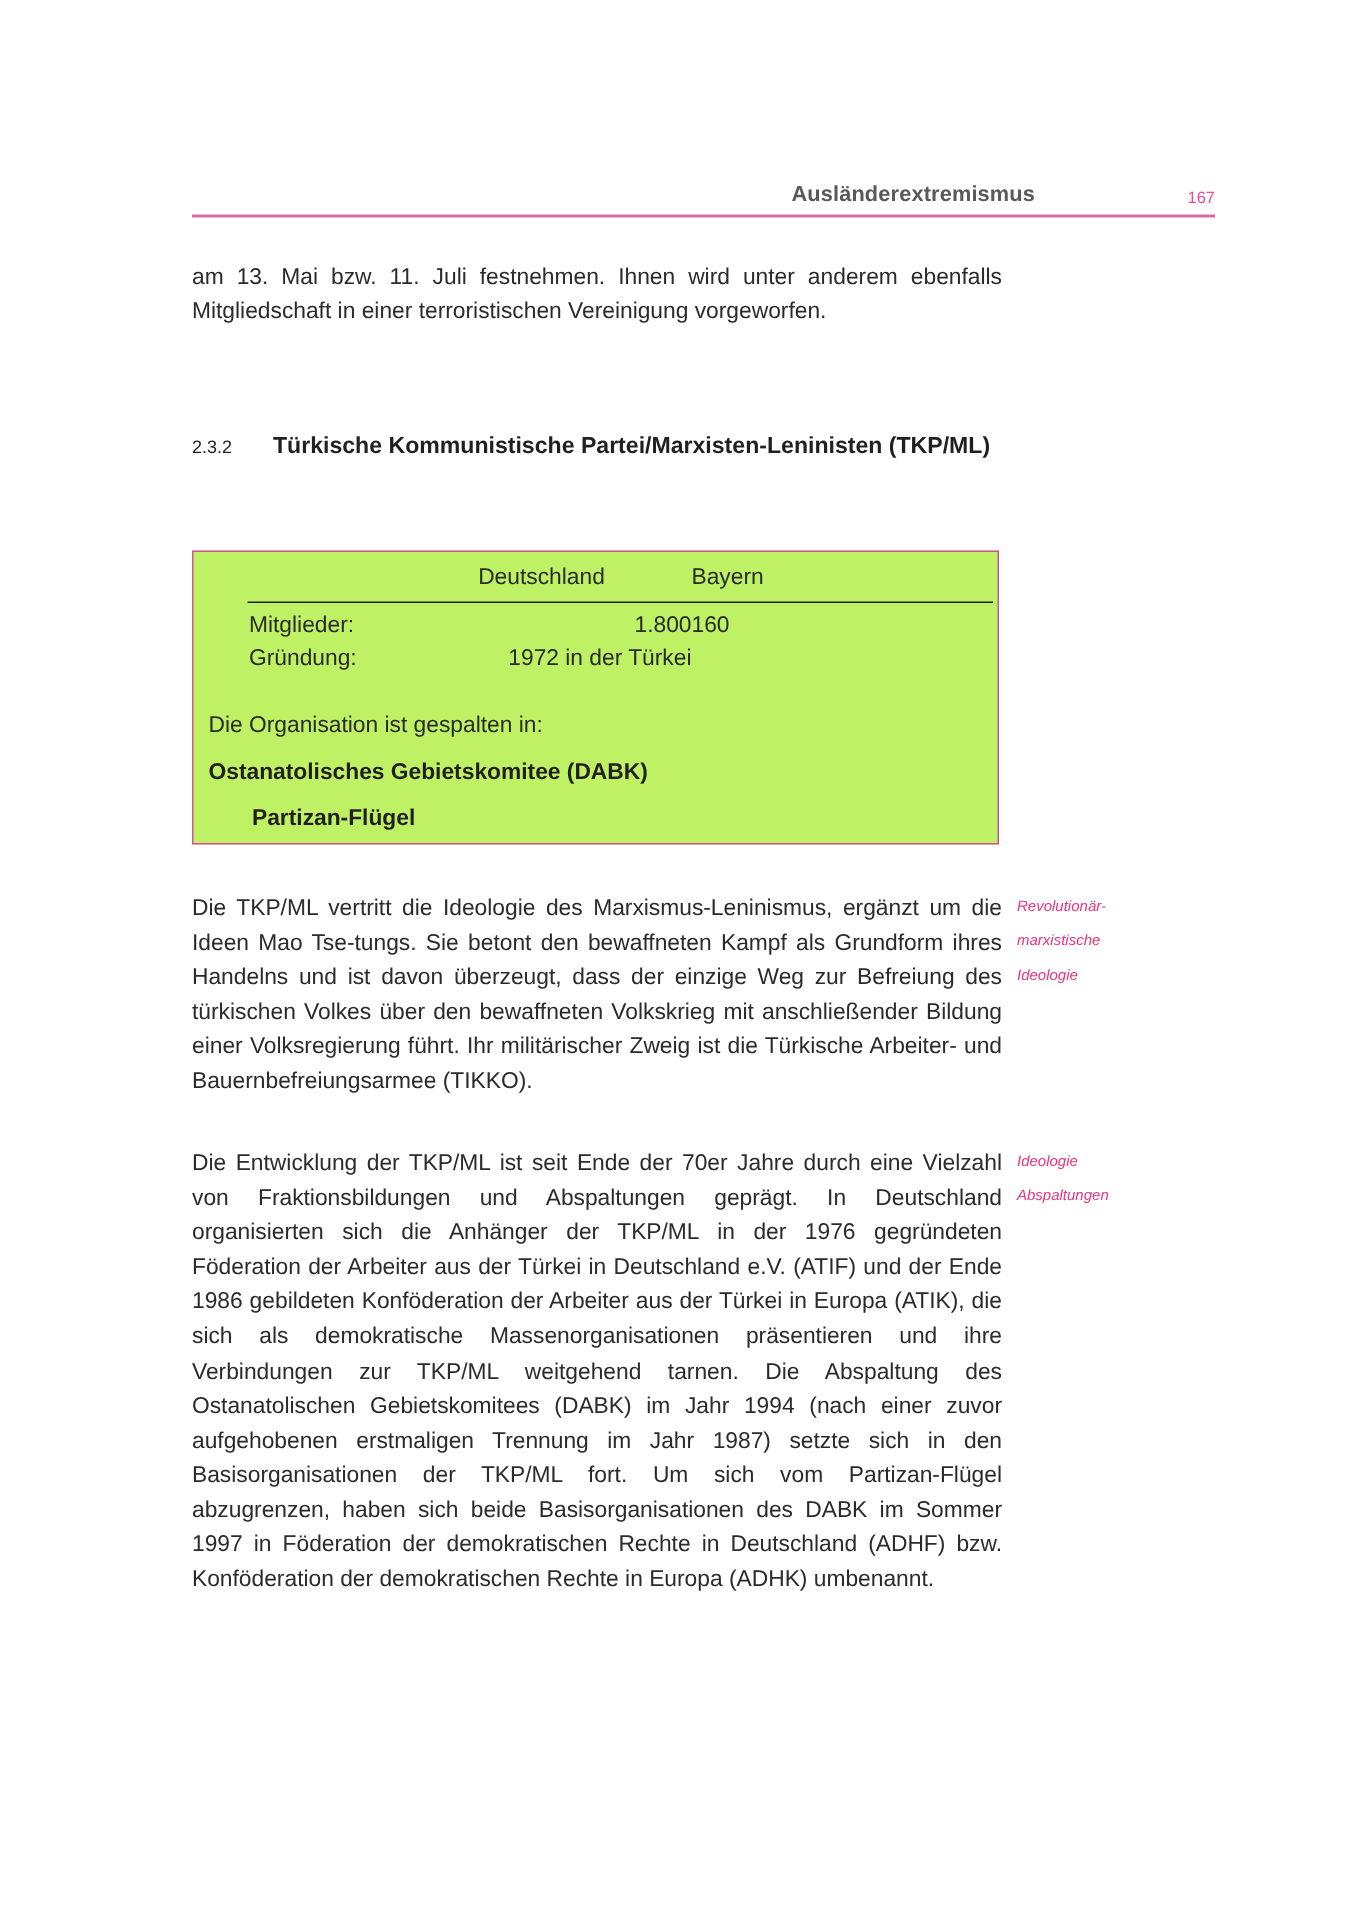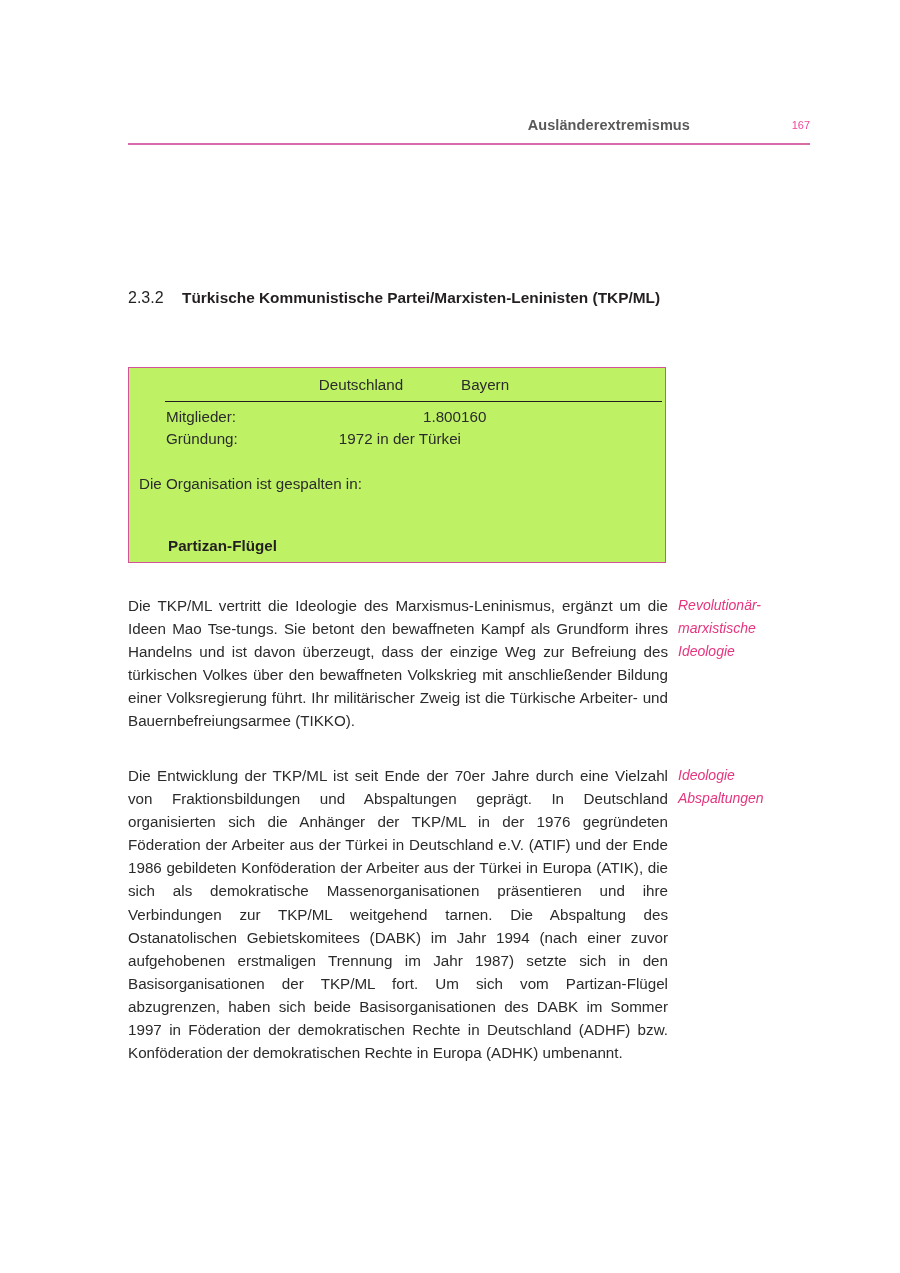--- a/index.html
+++ b/index.html
@@ -23,21 +23,21 @@
   }
 
   
   .running-head {
     position: absolute;
     left: 128px;
     top: 112px;
     width: 682px;
     height: 26px;
     display: flex;
-    align-items: center;
+    align-items: flex-end;
     justify-content: flex-end;
   }
   .running-head-title {
     font-size: 14.5px;
     font-weight: bold;
     color: #58595b;
     letter-spacing: 0.1px;
   }
   .running-head-page {
     font-size: 11px;
@@ -79,21 +79,21 @@
   
   .section-heading {
     position: absolute;
     left: 128px;
     top: 287px;
     width: 545px;
     display: flex;
     align-items: flex-start;
   }
   .section-num {
-    font-size: 16px;
+    font-size: 12px;
     line-height: 22.5px;
     font-weight: normal;
     color: #231f20;
     width: 54px;
     flex: 0 0 54px;
   }
   .section-title {
     font-size: 15.4px;
     line-height: 22.5px;
     font-weight: bold;
@@ -173,41 +173,44 @@
 
   
   .para-1 { top: 594px; }
   .para-2 { top: 764px; }
 
   
   .margin-note {
     position: absolute;
     left: 678px;
     width: 132px;
-    font-size: 14px;
+    font-size: 10px;
     line-height: 22.8px;
     font-style: italic;
     color: #e5357f;
     text-align: left;
   }
   .note-1 { top: 594px; }
   .note-2 { top: 764px; }
   .margin-note div { white-space: nowrap; }
 </style>
 </head>
 <body>
 
 <div class="page">
 
   <div class="running-head">
     <span class="running-head-title">Ausländerextremismus</span>
     <span class="running-head-page">167</span>
   </div>
   <div class="head-rule"></div>
 
+  <div class="col intro">
+    <p class="body">am 13. Mai bzw. 11. Juli festnehmen. Ihnen wird unter anderem ebenfalls Mitgliedschaft in einer terroristischen Vereinigung vorgeworfen.</p>
+  </div>
 
   <div class="section-heading">
     <span class="section-num">2.3.2</span>
     <span class="section-title">Türkische Kommunistische Partei/Marxisten-Leninisten (TKP/ML)</span>
   </div>
 
   <div class="info-box">
     <div class="info-inner">
 
       <div class="facts-table">
@@ -227,20 +230,21 @@
           <span class="cell-by">160</span>
         </div>
         <div class="facts-row">
           <span class="cell-label">Gründung:</span>
           <span class="cell-de">1972 in der Türkei</span>
           <span class="cell-by"></span>
         </div>
       </div>
 
       <div class="split-label">Die Organisation ist gespalten in:</div>
+      <div class="split-item one">Ostanatolisches Gebietskomitee (DABK)</div>
       <div class="split-item two">Partizan-Flügel</div>
     </div>
   </div>
 
   <div class="col para-1">
     <p class="body">Die TKP/ML vertritt die Ideologie des Marxismus-Leninismus, ergänzt um die Ideen Mao Tse-tungs. Sie betont den bewaffneten Kampf als Grundform ihres Handelns und ist davon überzeugt, dass der einzige Weg zur Befreiung des türkischen Volkes über den bewaffneten Volkskrieg mit anschließender Bildung einer Volksregierung führt. Ihr militärischer Zweig ist die Türkische Arbeiter- und Bauernbefreiungsarmee (TIKKO).</p>
   </div>
 
   <div class="margin-note note-1">
     <div>Revolutionär-</div>

